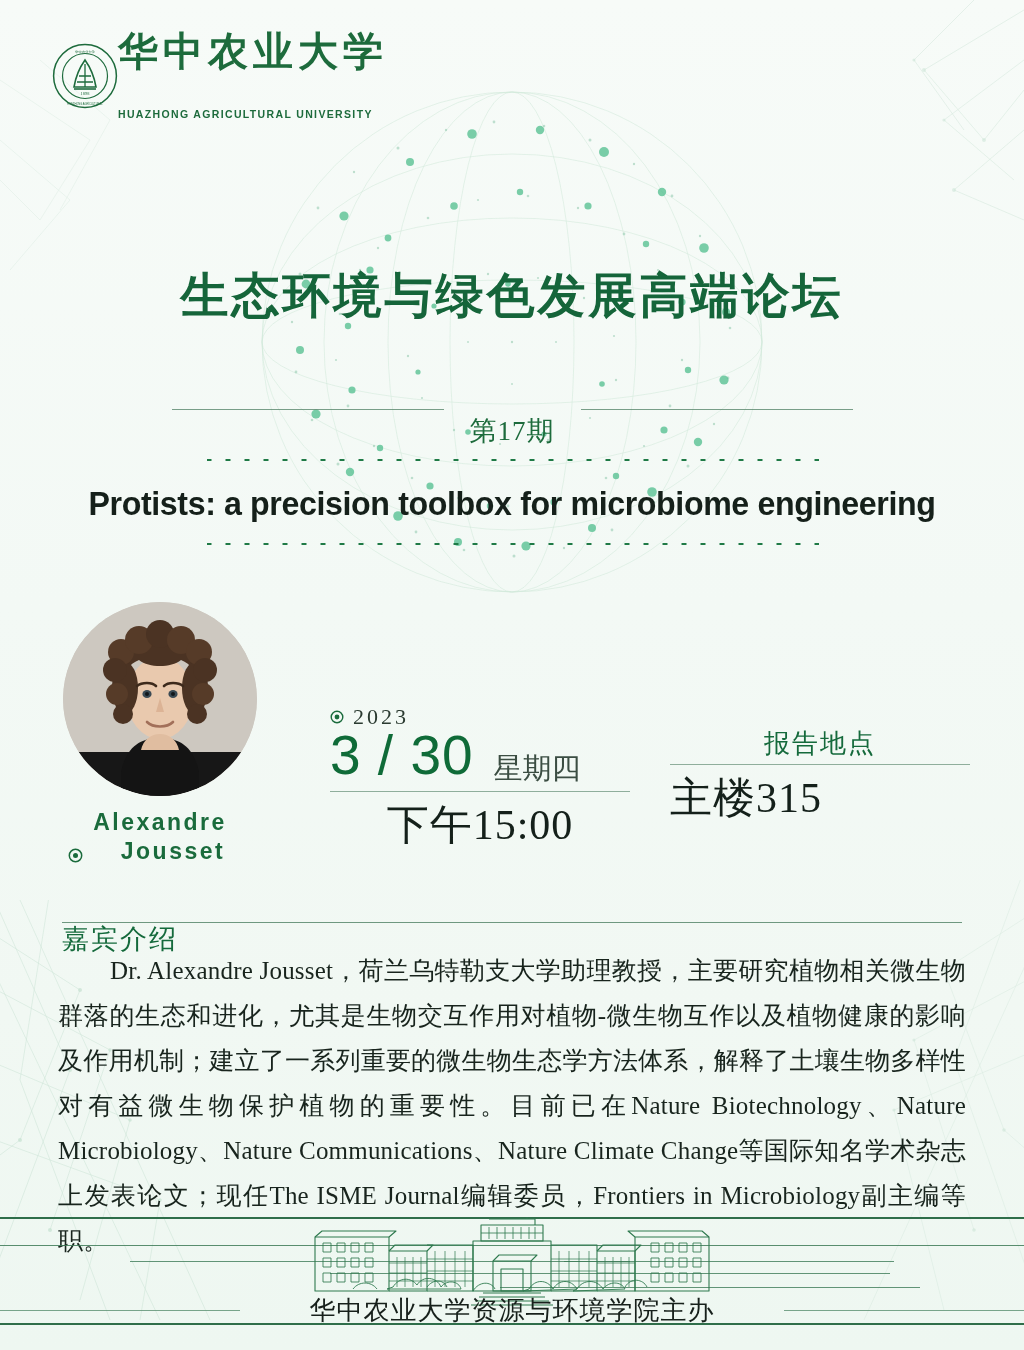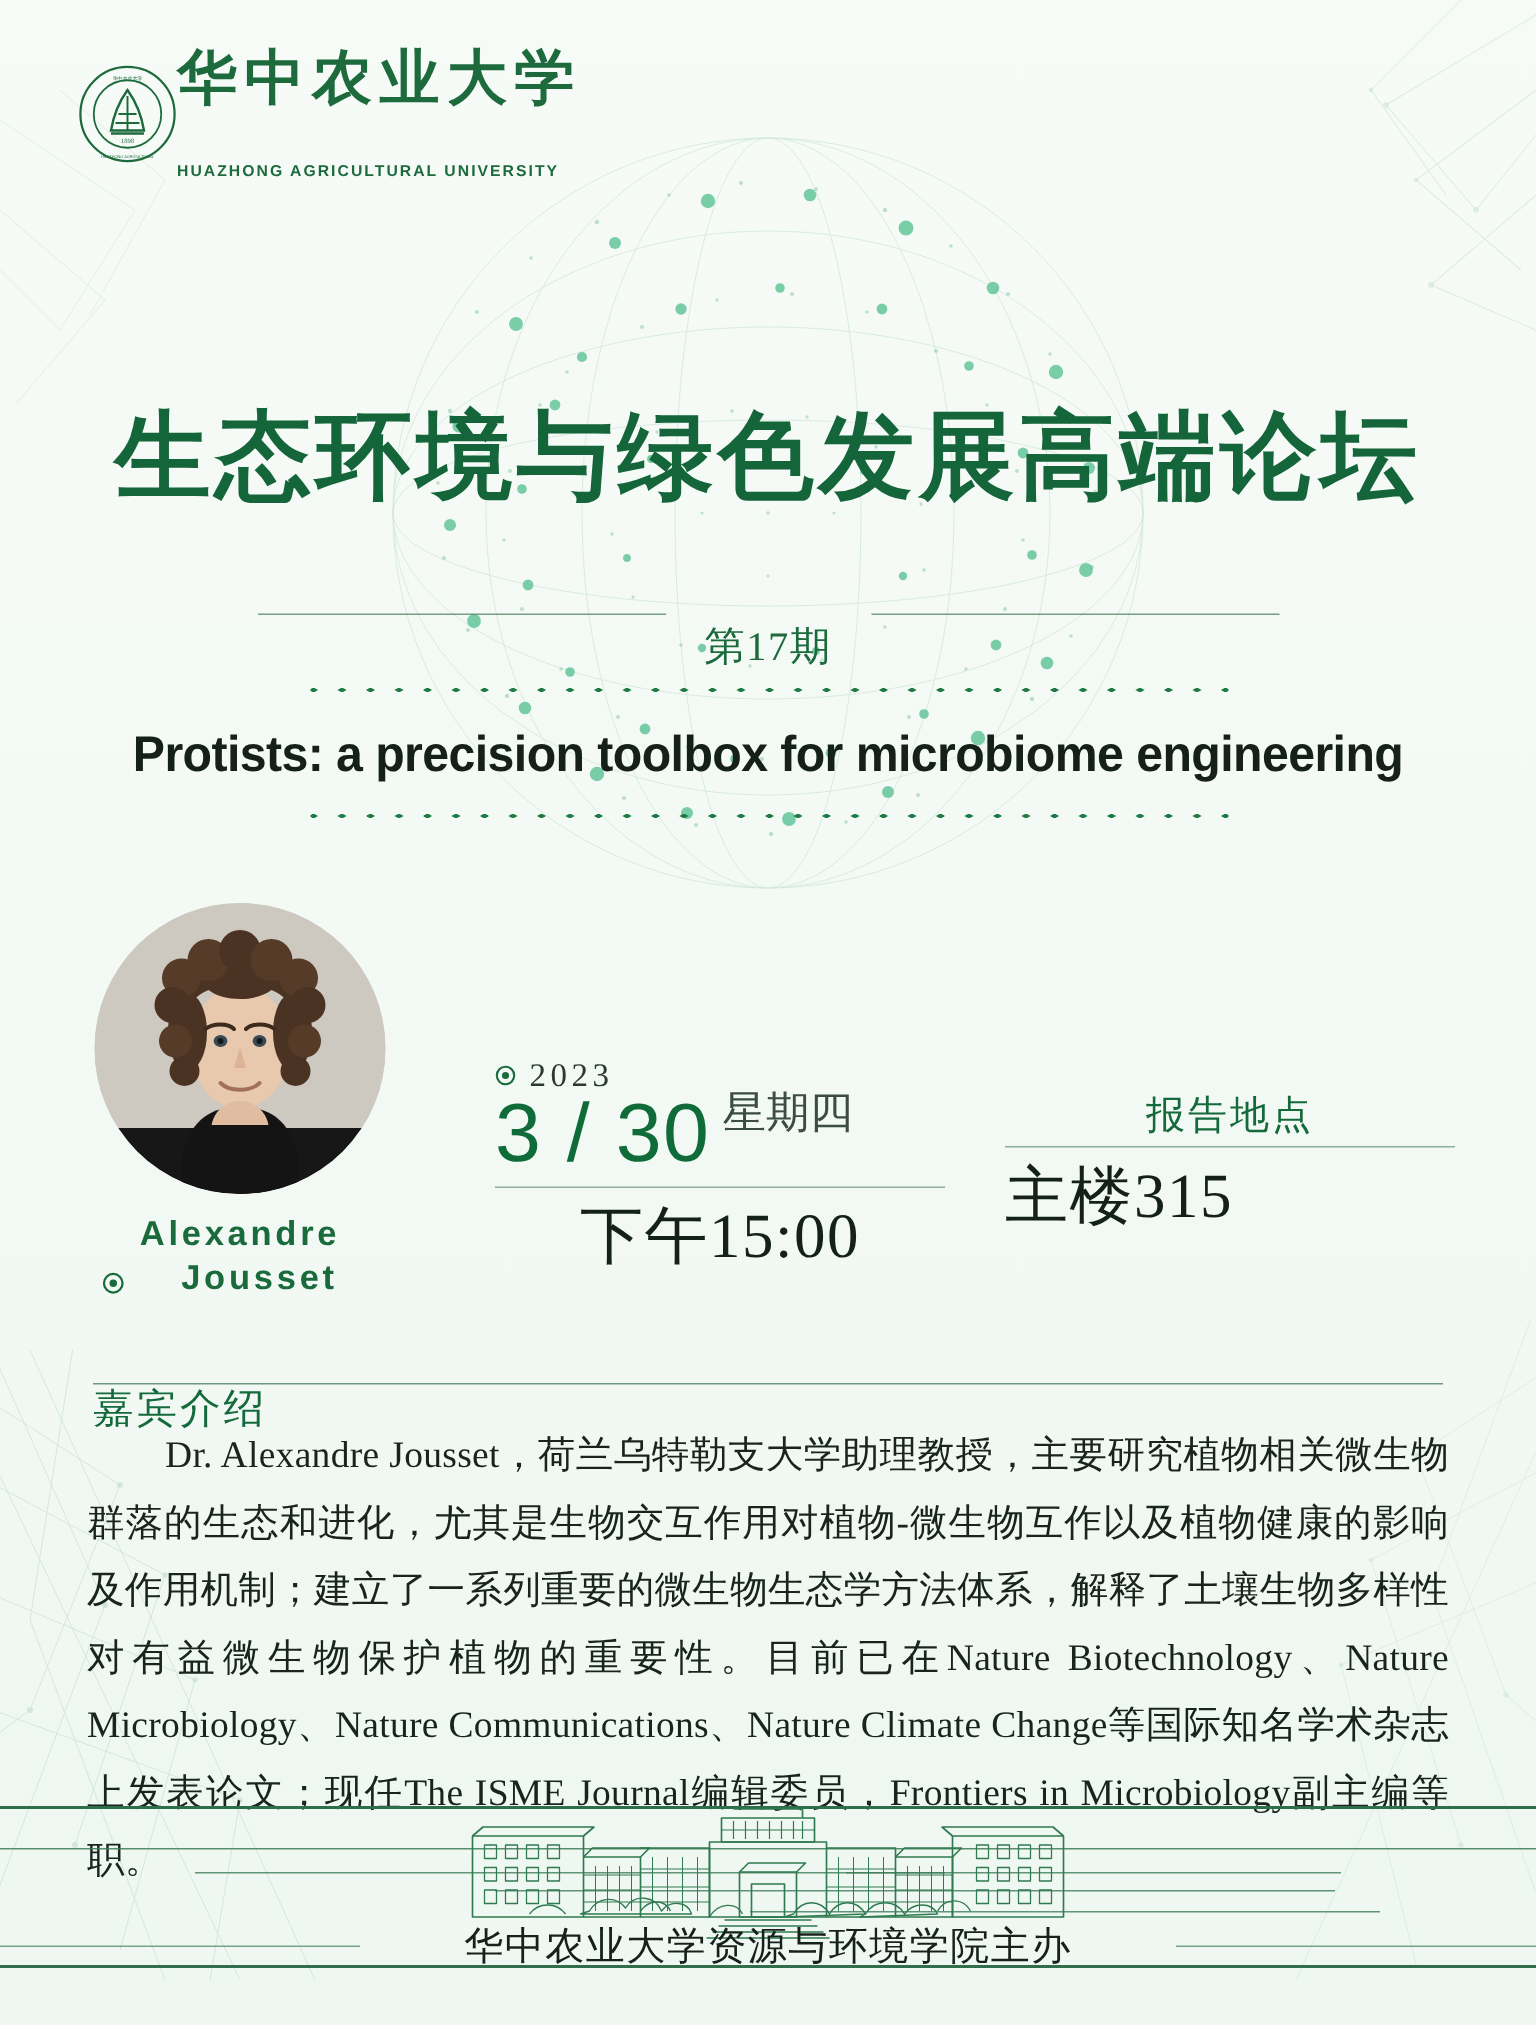--- a/index.html
+++ b/index.html
@@ -38,21 +38,21 @@
   .logo-en{
     font-size:10.5px;font-weight:700;color:#1d6b3c;letter-spacing:1.35px;
     white-space:nowrap;
     margin-top:34px;
   }
 
   
   .title-cn{
     position:absolute;left:0;right:0;top:272px;text-align:center;
     font-family:"Liberation Sans","DejaVu Sans",sans-serif;
-    font-size:64px;font-weight:700;color:#15653a;letter-spacing:3px;
+    font-size:48px;font-weight:700;color:#15653a;letter-spacing:3px;
     line-height:1;white-space:nowrap;
   }
   .issue-row{
     position:absolute;left:0;right:0;top:374px;
     display:flex;align-items:center;justify-content:center;gap:26px;
   }
   .issue-rule{width:272px;height:1px;background:#4f7f63;opacity:.75;}
   .issue-text{
     font-size:27px;color:#1d6b3c;letter-spacing:1px;line-height:1;white-space:nowrap;
     font-family:Liberation Serif, serif;
@@ -91,21 +91,21 @@
   .target-ico{position:absolute;left:12px;bottom:4px;}
 
   
   .infobar{position:absolute;left:330px;top:704px;width:640px;height:150px;}
   .date-block{position:absolute;left:0;top:0;width:300px;}
   .date-year-row{display:flex;align-items:center;gap:9px;height:26px;}
   .date-year{
     font-family:"Liberation Serif","DejaVu Serif",serif;
     font-size:22px;color:#2a3a30;letter-spacing:3px;line-height:1;
   }
-  .date-main{display:flex;align-items:flex-start;gap:0;margin-top:-2px;}
+  .date-main{display:flex;align-items:flex-end;gap:12px;margin-top:-2px;}
   .date-md{
     font-family:"Liberation Sans","DejaVu Sans",sans-serif;
     font-size:55px;font-weight:400;color:#0f6b38;line-height:1;letter-spacing:1px;
   }
   .date-dow{
     font-family:"Liberation Sans","DejaVu Sans",sans-serif;
     font-size:29px;color:#3b4d42;margin-left:8px;line-height:1;
   }
   .rule{height:1.4px;background:#8fae9c;margin-top:8px;}
   .date-time{
@@ -132,21 +132,21 @@
   }
   .intro-rule{position:absolute;left:62px;top:922px;width:900px;height:1.3px;background:#4e7f63;opacity:.8;}
   .intro-body{
     position:absolute;left:58px;top:948px;width:908px;
     font-family:"Liberation Serif","DejaVu Serif",serif;
     font-size:25px;color:#18241d;line-height:45px;text-align:justify;
     text-indent:52px;letter-spacing:.2px;
   }
 
   
-  .footer{position:absolute;left:0;bottom:14px;width:1024px;height:140px;}
+  .footer{position:absolute;left:0;bottom:1px;width:1024px;height:140px;}
   .f-band{position:absolute;left:0;width:1024px;}
   .f-top-rule{top:8px;height:2.2px;background:#2f6e4a;}
   .f-rule2{top:36px;height:1.2px;background:#3d7a57;opacity:.85;}
   .f-bot-rule{bottom:24px;height:2.2px;background:#2f6e4a;}
   .f-dash{position:absolute;height:1.2px;background:#3d7a57;opacity:.8;}
   .building{position:absolute;left:50%;transform:translateX(-50%);top:8px;width:470px;height:92px;}
   .footer-text{
     position:absolute;left:0;right:0;top:88px;text-align:center;
     font-size:26px;color:#17201b;letter-spacing:1px;line-height:1;
     font-family:"Liberation Sans","DejaVu Sans",sans-serif;

